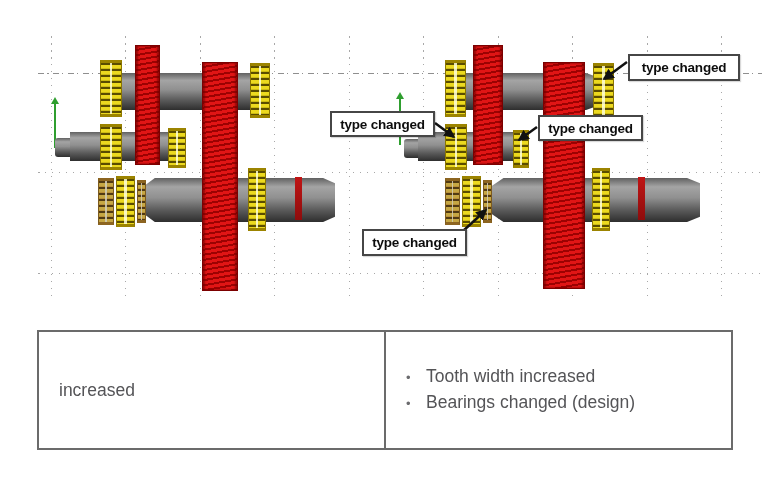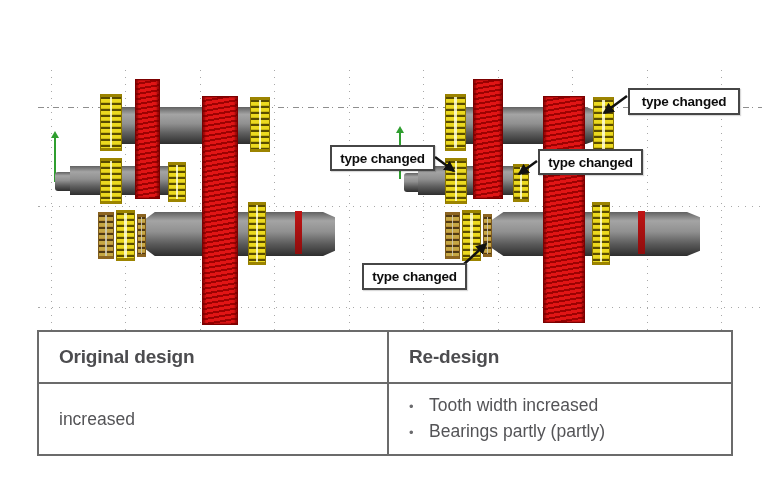--- a/index.html
+++ b/index.html
@@ -1,20 +1,20 @@
 <!DOCTYPE html>
 <html><head>
 <meta charset="utf-8">
 <style>
   html,body{margin:0;padding:0;background:#fff;}
   .stage{position:relative;width:768px;height:486px;background:#ffffff;overflow:hidden;
          font-family:"Liberation Sans", sans-serif;}
 
   
-  .diagram{position:absolute;left:0;top:0;width:768px;height:322px;margin-top:34px;}
+  .diagram{position:absolute;left:0;top:0;width:768px;height:322px;}
 
   .gv{position:absolute;top:36px;height:266px;width:1px;
       background-image:repeating-linear-gradient(180deg,#a8a8a8 0 1.5px,transparent 1.5px 7px);}
   .gh{position:absolute;left:38px;width:724px;height:1px;
       background-image:repeating-linear-gradient(90deg,#a8a8a8 0 1.5px,transparent 1.5px 7px);}
   .gh--center{background-image:repeating-linear-gradient(90deg,#8f8f8f 0 6px,transparent 6px 9px,#8f8f8f 9px 10.5px,transparent 10.5px 15px);}
 
   .shaft{position:absolute;
       background:linear-gradient(180deg,#616161 0%,#a4a4a4 20%,#909090 45%,#5c5c5c 72%,#2e2e2e 100%);}
   .shaft--taper-r{clip-path:polygon(0% 0%,88% 0%,100% 18%,100% 82%,88% 100%,0% 100%);}
@@ -142,35 +142,31 @@
     </svg>
 
     <div class="callout" style="left:628px;top:54px;width:112px;height:27px">type changed</div>
     <div class="callout" style="left:330px;top:111px;width:105px;height:26px">type changed</div>
     <div class="callout" style="left:538px;top:115px;width:105px;height:26px">type changed</div>
     <div class="callout" style="left:362px;top:229px;width:105px;height:27px">type changed</div>
   </div>
 
   <table class="cmp-table">
     <tbody>
-        <tr>
-      <th class="col1">Original design</th>
-      <th>Re-design</th>
-    </tr>
     <tr>
       <td>increased</td>
       <td>
         <ul class="bullets">
           <li>
             <span class="bullet-dot">•</span>
             <span>Tooth width increased</span>
           </li>
           <li>
             <span class="bullet-dot">•</span>
-            <span>Bearings partly (partly)</span>
+            <span>Bearings changed (design)</span>
           </li>
         </ul>
       </td>
     </tr>
   </tbody>
     </table>
 
 </div>
 
 </body></html>

